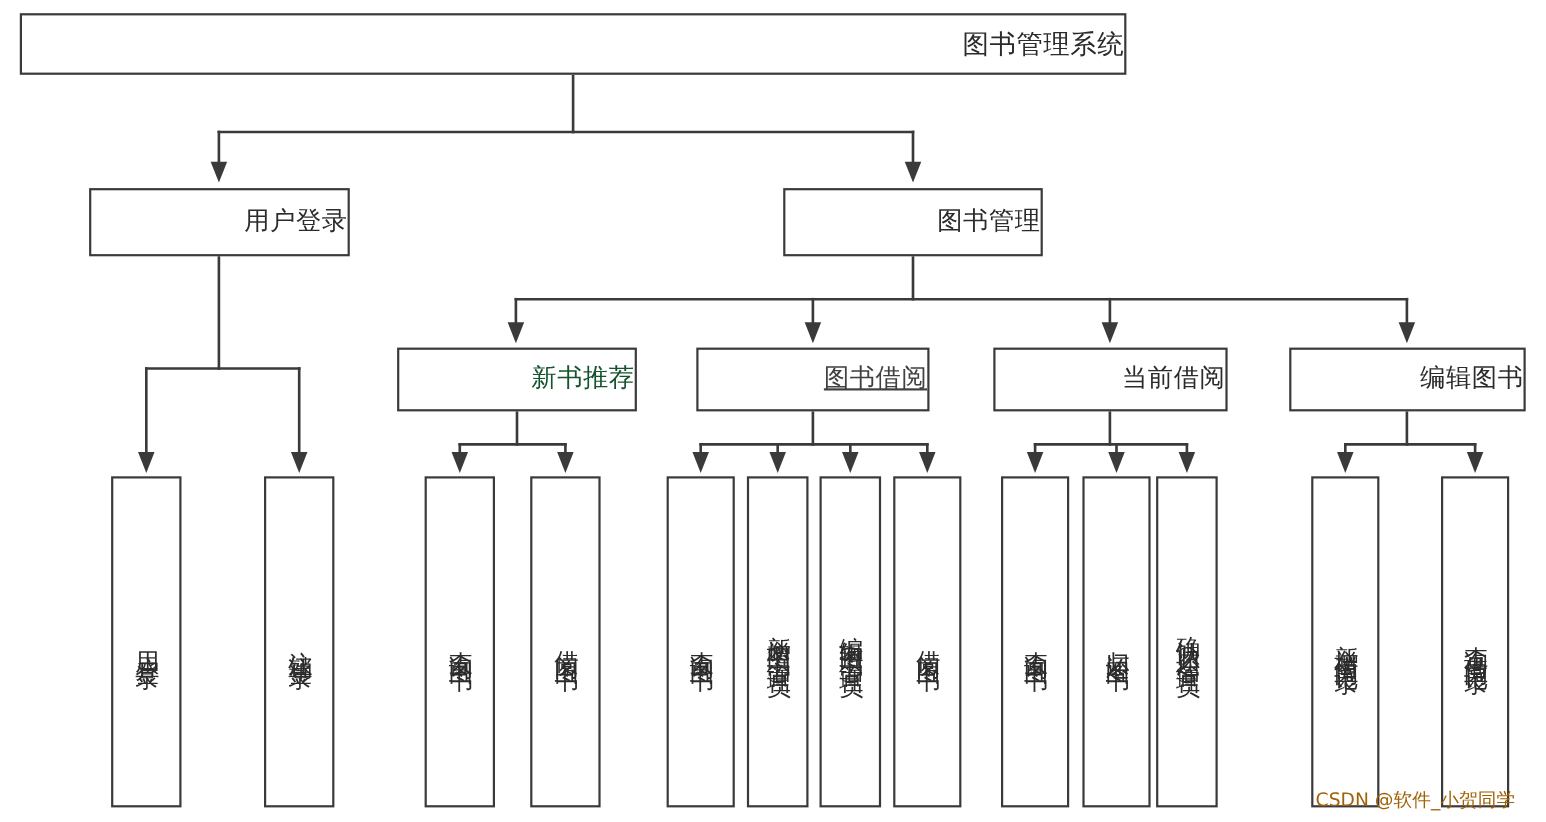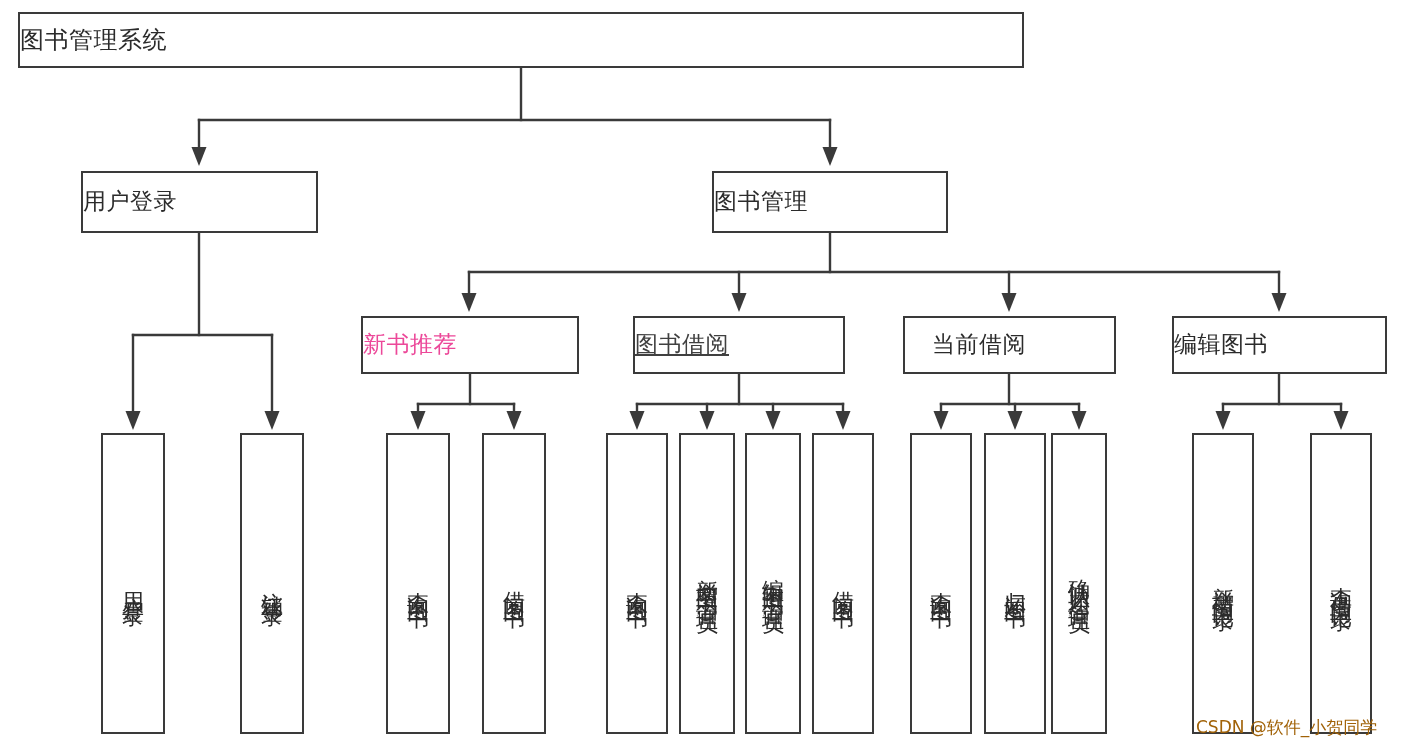--- a/index.html
+++ b/index.html
@@ -26,21 +26,21 @@
     height: 747px;
   }
   
   .node {
     position: absolute;
     box-sizing: border-box;
     background: #ffffff;
     border: 2px solid #3a3a3a;
     display: flex;
     align-items: center;
-    justify-content: flex-start;
+    justify-content: flex-end;
     overflow: hidden;
   }
   .node-label {
     color: #2b2b2b;
     font-family: "DejaVu Sans", "Liberation Sans", sans-serif;
     line-height: 1.18;
     text-align: center;
     white-space: pre;
   }
   
@@ -142,21 +142,21 @@
       <div class="node horizontal root" style="left: 18px; top: 12px; width: 1006px; height: 56px; border-color: rgb(58, 58, 58);">
         <div class="node-label" style="color: rgb(43, 43, 43);">图书管理系统</div>
       </div>
       <div class="node horizontal" style="left: 81px; top: 171px; width: 237px; height: 62px; border-color: rgb(58, 58, 58);">
         <div class="node-label" style="color: rgb(43, 43, 43);">用户登录</div>
       </div>
       <div class="node horizontal" style="left: 712px; top: 171px; width: 236px; height: 62px; border-color: rgb(58, 58, 58);">
         <div class="node-label" style="color: rgb(43, 43, 43);">图书管理</div>
       </div>
       <div class="node horizontal" style="left: 361px; top: 316px; width: 218px; height: 58px; border-color: rgb(58, 58, 58);">
-        <div class="node-label" style="color: #ec4899;">新书推荐</div>
+        <div class="node-label" style="color: #14532d;">新书推荐</div>
       </div>
       <div class="node horizontal" style="left: 633px; top: 316px; width: 212px; height: 58px; border-color: rgb(58, 58, 58);">
         <div class="node-label" style="color: #404040; text-decoration: underline;">图书借阅</div>
       </div>
       <div class="node horizontal" style="left: 903px; top: 316px; width: 213px; height: 58px; border-color: rgb(58, 58, 58); padding-left: 27px;">
         <div class="node-label" style="color: rgb(43, 43, 43);">当前借阅</div>
       </div>
       <div class="node horizontal" style="left: 1172px; top: 316px; width: 215px; height: 58px; border-color: rgb(58, 58, 58);">
         <div class="node-label" style="color: rgb(43, 43, 43);">编辑图书</div>
       </div>

